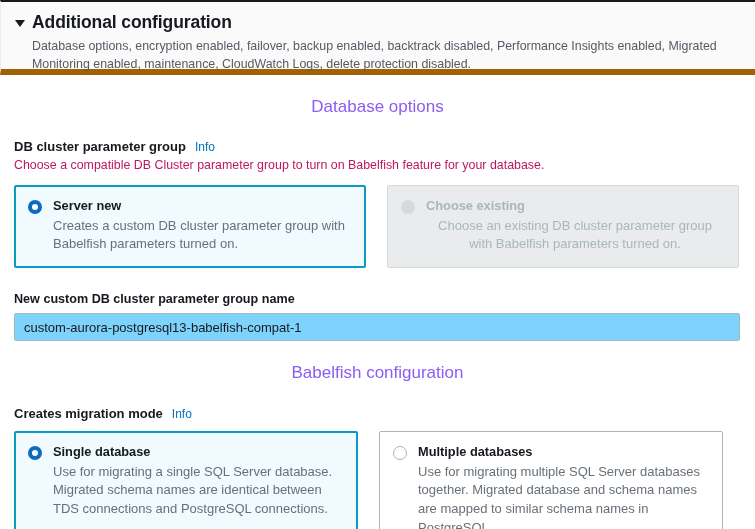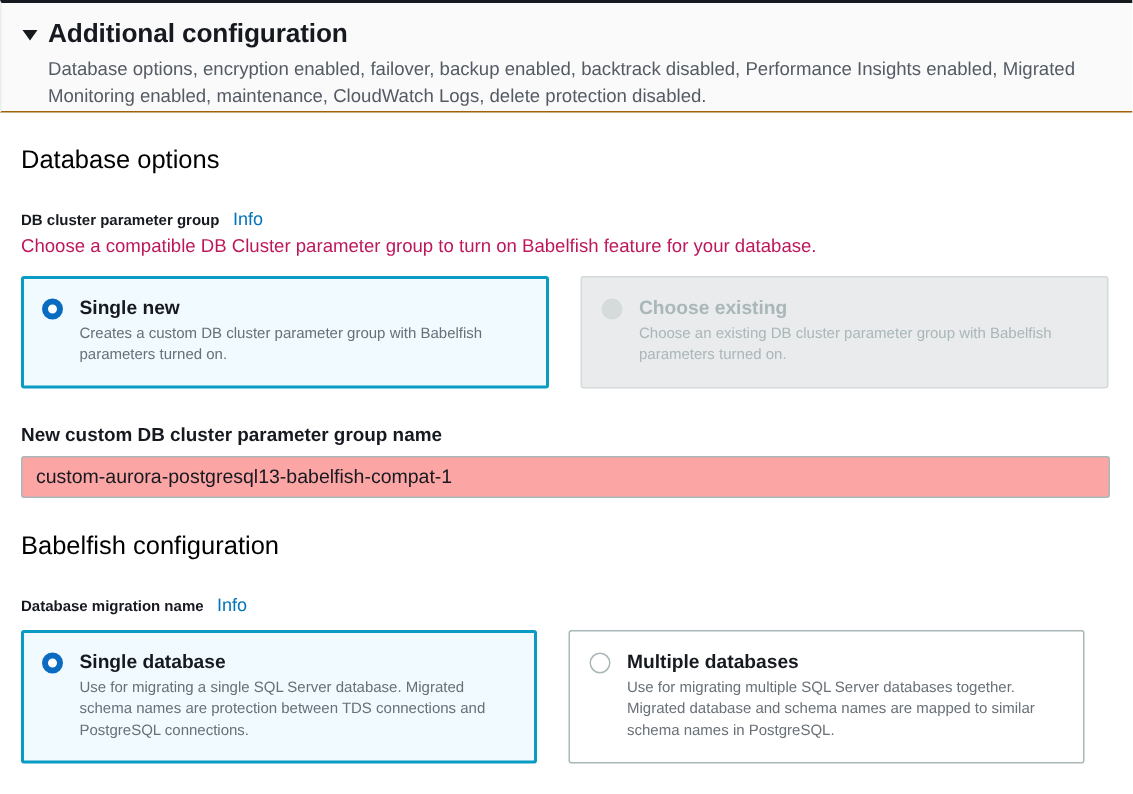--- a/index.html
+++ b/index.html
@@ -14,21 +14,21 @@
     color: #16191f;
     overflow: hidden;
     position: relative;
   }
 
   
   .top-panel {
     background: #fafafa;
     border-top: 2px solid #16191f;
     border-left: 1px solid #eaeded;
-    border-bottom: 1px solid #a16207;
+    border-bottom: 6px solid #a16207;
     padding: 10px 16px 14px 14px;
     box-sizing: border-box;
     height: 75px;
   }
   .section-header {
     display: flex;
     align-items: center;
     gap: 7px;
   }
   .caret {
@@ -56,33 +56,34 @@
   }
 
   
   .body-wrap {
     padding: 0 14px;
     box-sizing: border-box;
   }
   .group-heading {
     font-size: 17px;
     font-weight: 400;
-    color: #000000;
+    color: #8b5cf6;
     margin: 21px 0 0 0;
     line-height: 1.25;
+    text-align: center;
   }
 
   .field-label-row {
     display: flex;
     align-items: baseline;
     gap: 9px;
     margin-top: 22px;
   }
   .field-label {
-    font-size: 10px;
+    font-size: 13px;
     font-weight: bold;
     color: #16191f;
   }
   .info-link {
     font-size: 12px;
     font-weight: normal;
     color: #0073bb;
     text-decoration: none;
     cursor: pointer;
   }
@@ -142,21 +143,21 @@
   }
 
   .tile-text { min-width: 0; }
   .tile-title {
     font-size: 12.8px;
     font-weight: bold;
     color: #16191f;
     line-height: 1.25;
   }
   .tile-desc {
-    font-size: 10px;
+    font-size: 13px;
     color: #687078;
     line-height: 1.45;
     margin-top: 3px;
   }
   .tile.disabled .tile-title,
   .tile.disabled .tile-desc { color: #aab7b8; }
 
   
   .tile-pg-a { width: 352px; }
   .tile-pg-b { width: 352px; }
@@ -172,21 +173,21 @@
   }
   .text-input {
     box-sizing: border-box;
     display: block;
     width: 726px;
     height: 28px;
     margin-top: 7px;
     padding: 0 9px;
     border: 1px solid #aab7b8;
     border-radius: 2px;
-    background: #fca5a5;
+    background: #7dd3fc;
     font-family: "Liberation Sans", sans-serif;
     font-size: 13px;
     color: #16191f;
     outline: none;
   }
 </style>
 </head>
 <body>
 
 <div class="top-panel">
@@ -205,52 +206,52 @@
     <span class="field-label">DB cluster parameter group</span>
     <a class="info-link">Info</a>
   </div>
   <div class="field-desc">Choose a compatible DB Cluster parameter group to turn on Babelfish feature for your database.</div>
 
   <div class="tile-row">
 
     <div class="tile selected tile-pg-a">
       <span class="radio on"></span>
       <span class="tile-text" style="display: block;">
-        <span class="tile-title" style="display: block;">Single new</span>
+        <span class="tile-title" style="display: block;">Server new</span>
         <span class="tile-desc" style="display: block;">Creates a custom DB cluster parameter group with Babelfish parameters turned on.</span>
       </span>
     </div>
 
     <div class="tile disabled tile-pg-b">
       <span class="radio off-disabled"></span>
       <span class="tile-text" style="display: block;">
         <span class="tile-title" style="display: block;">Choose existing</span>
-        <span class="tile-desc" style="display: block;">Choose an existing DB cluster parameter group with Babelfish parameters turned on.</span>
+        <span class="tile-desc" style="display: block; text-align: center;">Choose an existing DB cluster parameter group with Babelfish parameters turned on.</span>
       </span>
     </div>
 
   </div>
 
   <div class="input-label">New custom DB cluster parameter group name</div>
   <input class="text-input" type="text" value="custom-aurora-postgresql13-babelfish-compat-1" style="">
 
   <h2 class="group-heading">Babelfish configuration</h2>
 
   <div class="field-label-row">
-    <span class="field-label">Database migration name</span>
+    <span class="field-label">Creates migration mode</span>
     <a class="info-link">Info</a>
   </div>
 
   <div class="tile-row">
 
     <div class="tile selected tile-mode-a">
       <span class="radio on"></span>
       <span class="tile-text" style="display: block;">
         <span class="tile-title" style="display: block;">Single database</span>
-        <span class="tile-desc" style="display: block;">Use for migrating a single SQL Server database. Migrated schema names are protection between TDS connections and PostgreSQL connections.</span>
+        <span class="tile-desc" style="display: block;">Use for migrating a single SQL Server database. Migrated schema names are identical between TDS connections and PostgreSQL connections.</span>
       </span>
     </div>
 
     <div class="tile tile-mode-b">
       <span class="radio"></span>
       <span class="tile-text" style="display: block;">
         <span class="tile-title" style="display: block;">Multiple databases</span>
         <span class="tile-desc" style="display: block;">Use for migrating multiple SQL Server databases together. Migrated database and schema names are mapped to similar schema names in PostgreSQL.</span>
       </span>
     </div>

